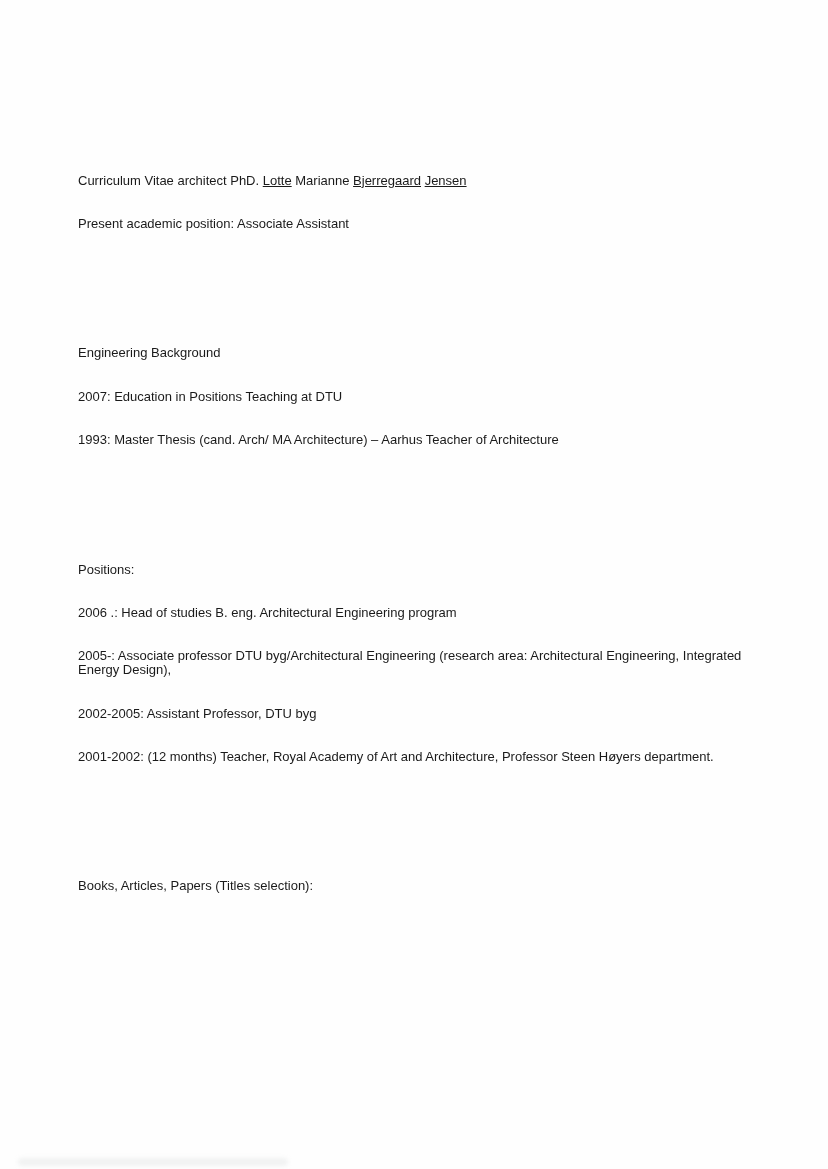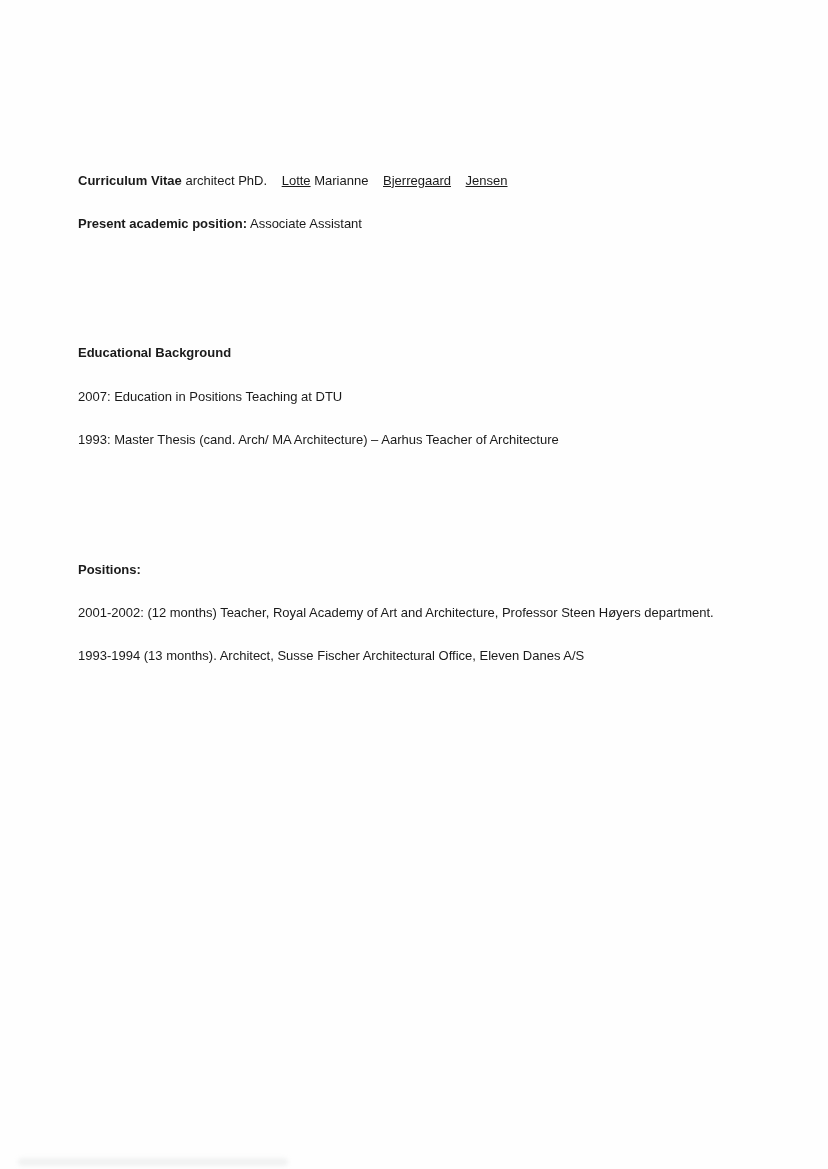--- a/index.html
+++ b/index.html
@@ -15,22 +15,22 @@
     overflow: hidden;
   }
   .content {
     position: absolute;
     top: 116px;
     left: 78px;
     width: 670px;
     white-space: pre-wrap;
   }
   .line { min-height: 14.4px; }
-  .b { font-weight: bold; }
-  .u { text-decoration: underline; margin-left: 11px; }
+  .b { font-weight: normal; }
+  .u { text-decoration: underline; }
   .gap { height: 14.4px; }
   .bleed {
     position: absolute;
     left: 18px;
     bottom: 3px;
     width: 270px;
     height: 8px;
     background: rgba(175,180,178,0.16);
     filter: blur(2px);
     border-radius: 4px;
@@ -42,34 +42,37 @@
 <div class="page">
   <div class="content">
 
     
     <div class="line"><span class="b">Curriculum Vitae</span><span> architect PhD. </span><span class="u">Lotte</span><span> Marianne </span><span class="u">Bjerregaard</span><span> </span><span class="u">Jensen</span></div>
     <div class="line"><span class="b">Present academic position:</span><span> Associate Assistant</span></div>
 
     <div class="gap"></div>
 
     
-    <div class="line b">Educational Background</div>
+    <div class="line b">Engineering Background</div>
     <div class="line">2007: Education in Positions Teaching at DTU</div>
     <div class="line">1993: Master Thesis (cand. Arch/ MA Architecture) – Aarhus Teacher of Architecture</div>
 
     <div class="gap"></div>
 
     
     <div class="line b">Positions:</div>
+    <div class="line">2006 .: Head of studies B. eng. Architectural Engineering program</div>
+    <div class="line">2005-: Associate professor DTU byg/Architectural Engineering (research area: Architectural Engineering, Integrated Energy Design),</div>
+    <div class="line">2002-2005: Assistant Professor, DTU byg</div>
     <div class="line">2001-2002: (12 months) Teacher, Royal Academy of Art and Architecture, Professor Steen Høyers department.</div>
-    <div class="line">1993-1994 (13 months). Architect, Susse Fischer Architectural Office, Eleven Danes A/S</div>
 
     <div class="gap"></div>
 
     
+    <div class="line b">Books, Articles, Papers (Titles selection):</div>
     <div class="gap"></div>
     
     
     
     
     
     
     
     
     

